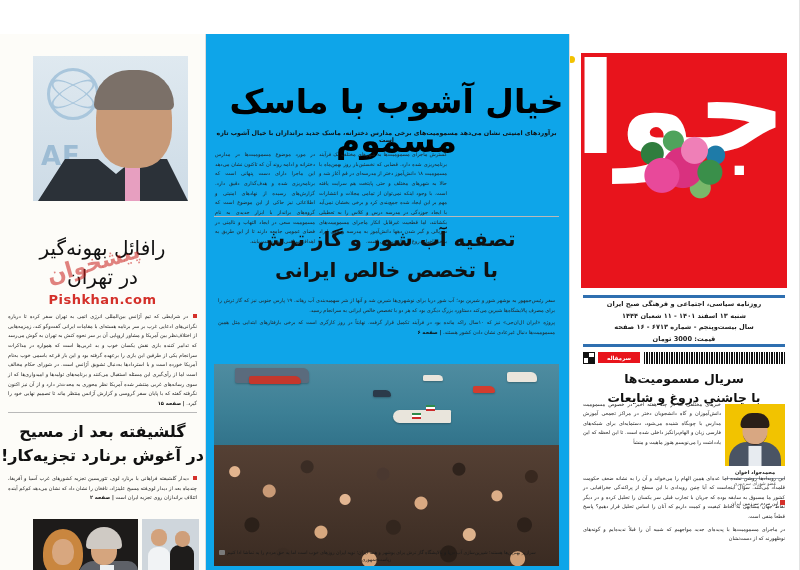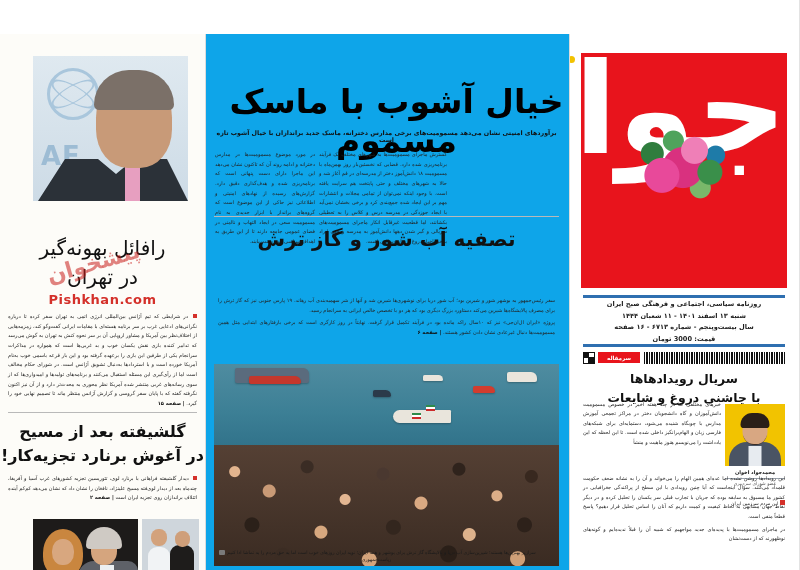--- a/index.html
+++ b/index.html
@@ -668,21 +668,21 @@
     </div>
     <div class="pub-rule-bot"></div>
 
     <div class="barcode-row">
       <div class="qr-mark"></div>
       <div class="editorial-badge">سرمقاله</div>
       <div class="barcode-lines"></div>
     </div>
 
     <div class="edit-headline">
-      <div>سریال رویدادها‌ها</div>
+      <div>سریال مسمومیت‌ها</div>
       <div>با چاشنی دروغ و شایعات</div>
     </div>
 
     <div class="author-photo">
       <div class="body"></div>
       <div class="shirt"></div>
       <div class="beard"></div>
       <div class="head"></div>
       <div class="hair"></div>
     </div>
@@ -713,20 +713,21 @@
       <span>گسترش ماجرای مسمومیت‌ها به شهرهای مختلف یک فرآیند برنامه‌ریزی شده دارد. قضایی که نخستین‌بار روز بهمن‌ماه با مسمومیت ۱۸ دانش‌آموز دختر از مدرسه‌ای در قم آغاز شد و حالا به شهرهای مختلف و حتی پایتخت هم سرایت یافته است. با وجود اینکه نمی‌توان از تمامی مجلات و انتشارات مهم بر این ایجاد شده جمع‌بندی کرد و برخی بخشان نمی‌آید با ایجاد جوزدگی در مدرسه درس و کلاس را به تعطیلی بکشانند، اما قطعیت غیرقابل انکار ماجرای مسمومیت‌های سریالی و گیر شدن دهها دانش‌آموز به مدرسه و حتی ایراد برخی اخبار دروغ و شایعه‌پراکنی است.</span>
     </div>
     <div class="lead-body-2">
       <span>در مورد موضوع مسمومیت‌ها در مدارس دخترانه و ادامه روند آن که تاکنون نشان می‌دهد این ماجرا دارای دست پنهانی است که برنامه‌ریزی شده و هدف‌گذاری دقیق دارد. گزارش‌های رسیده از نهادهای امنیتی و اطلاعاتی نیز حاکی از این موضوع است که گروه‌های برانداز با ابزار جدیدی به نام مسمومیت سعی در ایجاد التهاب و ناامنی در فضای عمومی جامعه دارند تا از این طریق به اهداف سیاسی خود دست یابند.</span>
     </div>
 
     <div class="lead-rule"></div>
 
     <div class="sec-headline">
       <div>تصفیه آب شور و گاز ترش</div>
+      <div>با تخصص خالص ایرانی</div>
     </div>
 
     <div class="sec-body">
       <p>سفر رئیس‌جمهور به بوشهر شور و شیرین بود؛ آب شور دریا برای نوشهری‌ها شیرین شد و آنها از شر سهمیه‌بندی آب رهاند. ۱۹ پارس جنوبی نیز که گاز ترش را برای مصرف پالایشگاه‌ها شیرین می‌کند دستاورد بزرگ دیگری بود که هر دو با تخصص خالص ایرانی به سرانجام رسید.</p>
       <p><span>پروژه «ایران ال‌ان‌جی» نیز که ۱۰سال راکد مانده بود در فرآیند تکمیل قرار گرفت. نهایتاً در روز کارگری است که برخی بارفتارهای ابتدایی مثل همین مسمومیت‌ها دنبال غیرعادی نشان دادن کشور هستند.</span> <span class="page-ref">| صفحه ۶</span></p>
     </div>
 
     <div class="main-photo">
       <div class="sea"></div>
       <div class="boat b1"></div>

